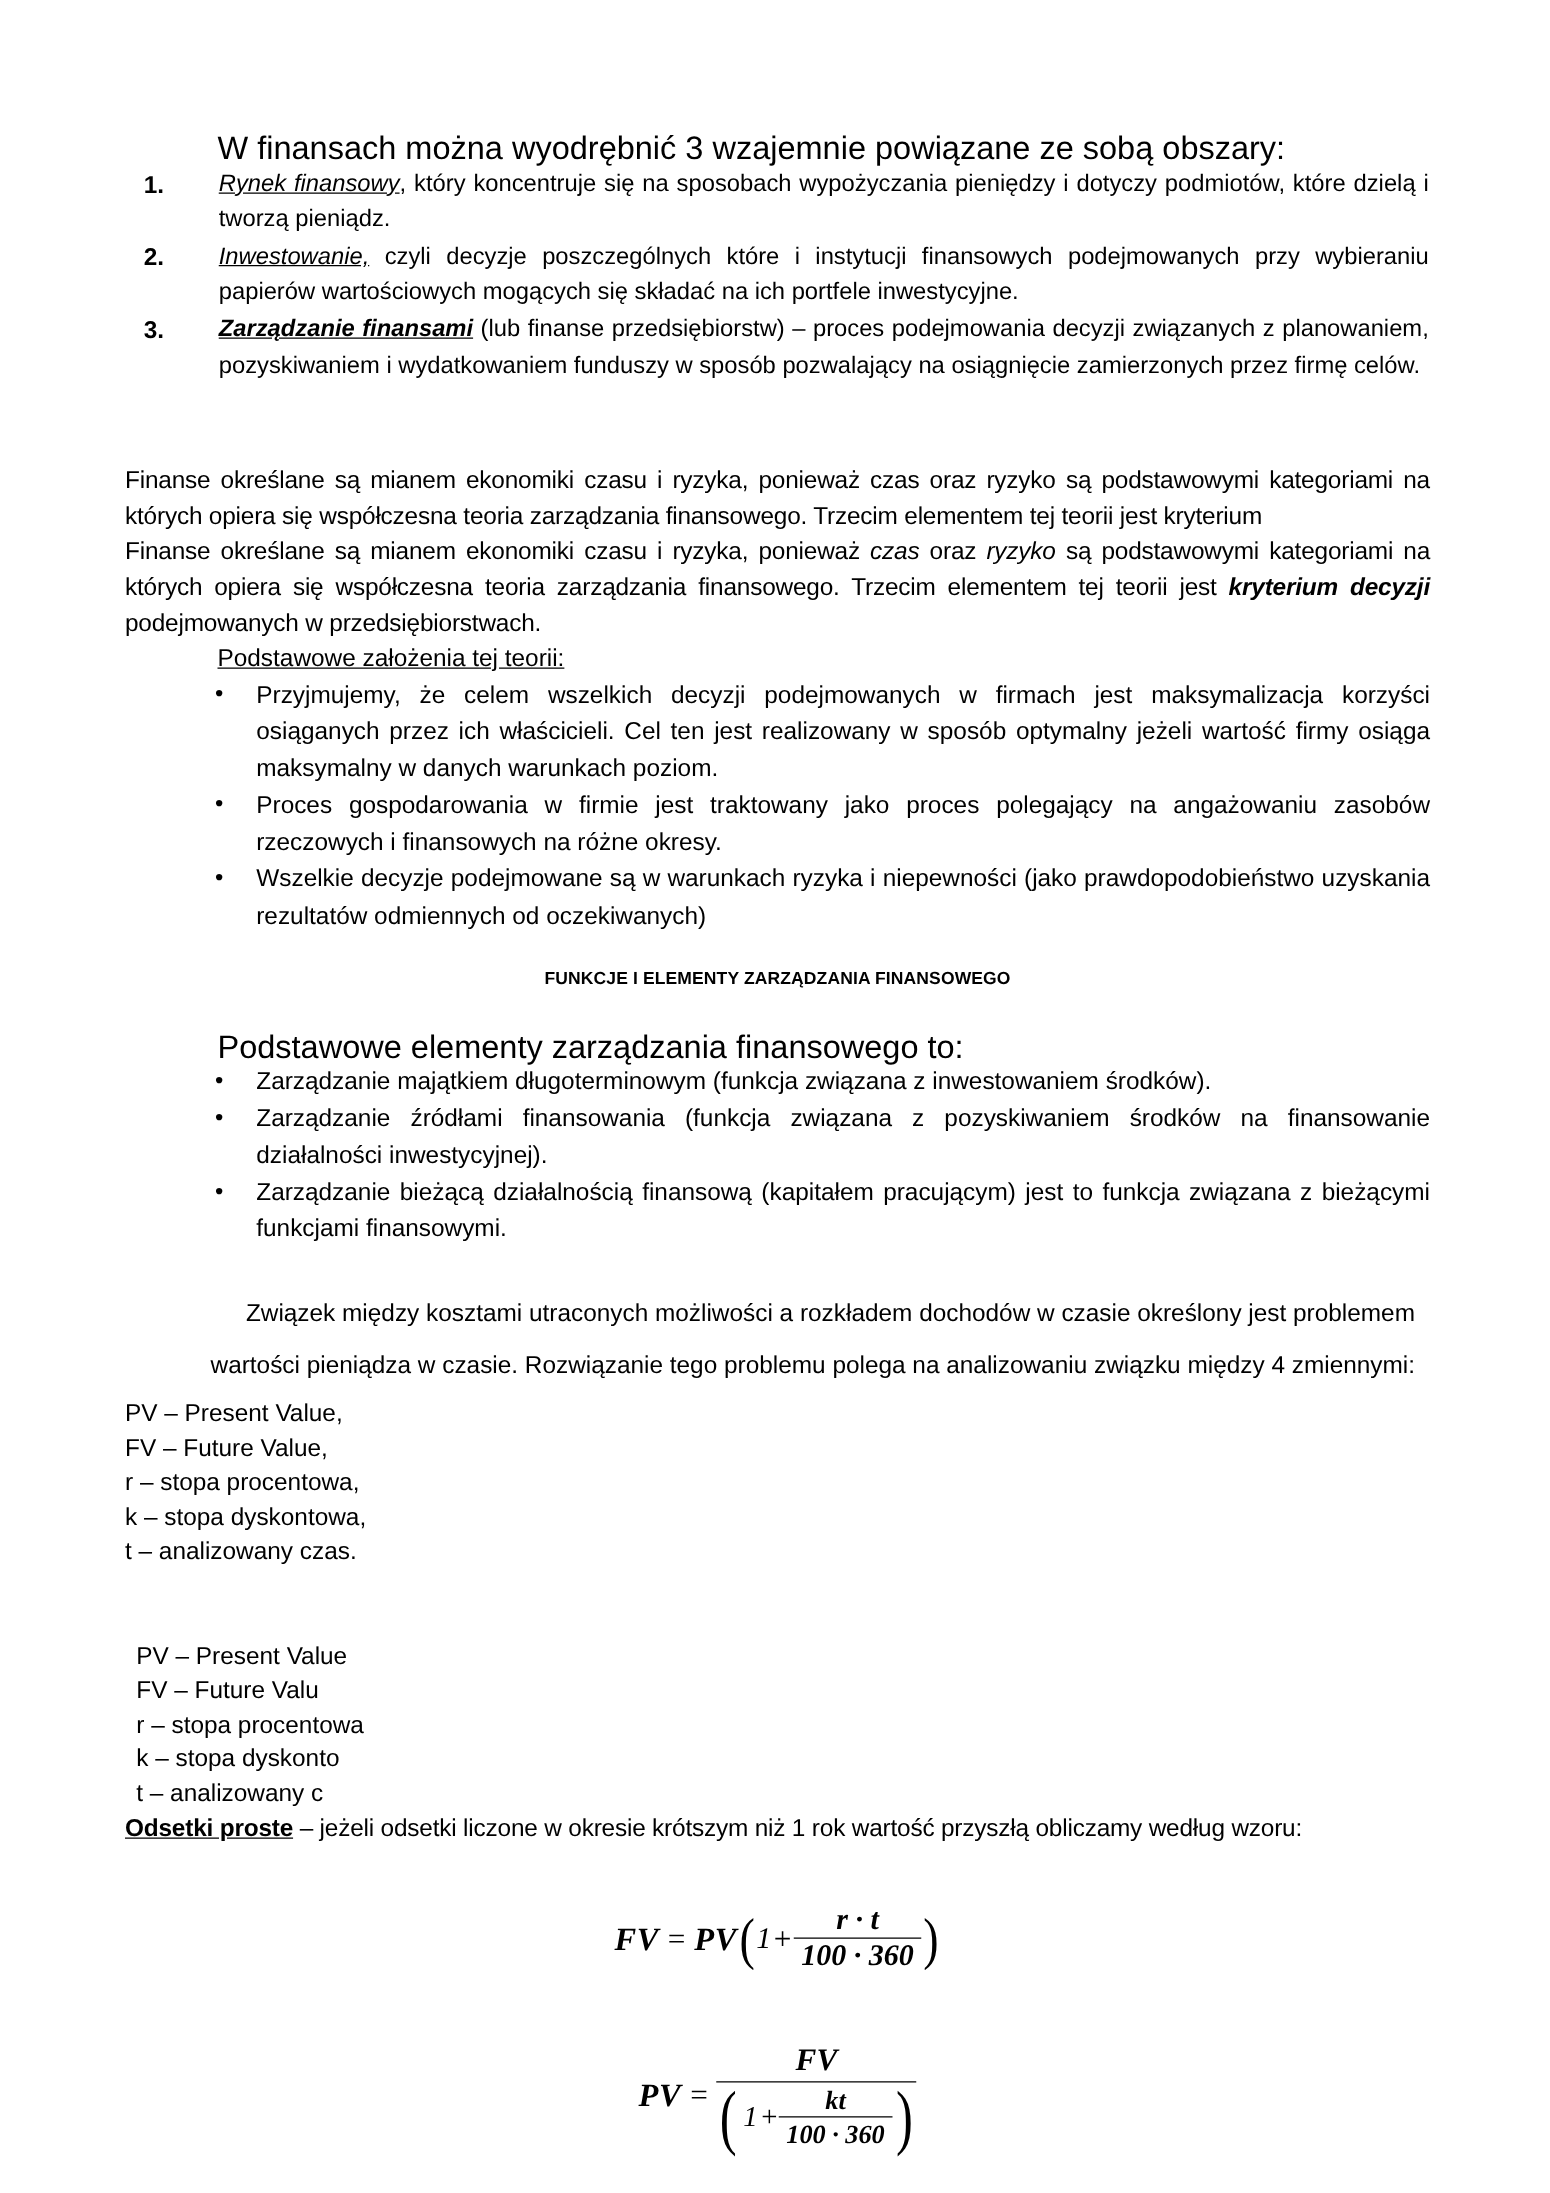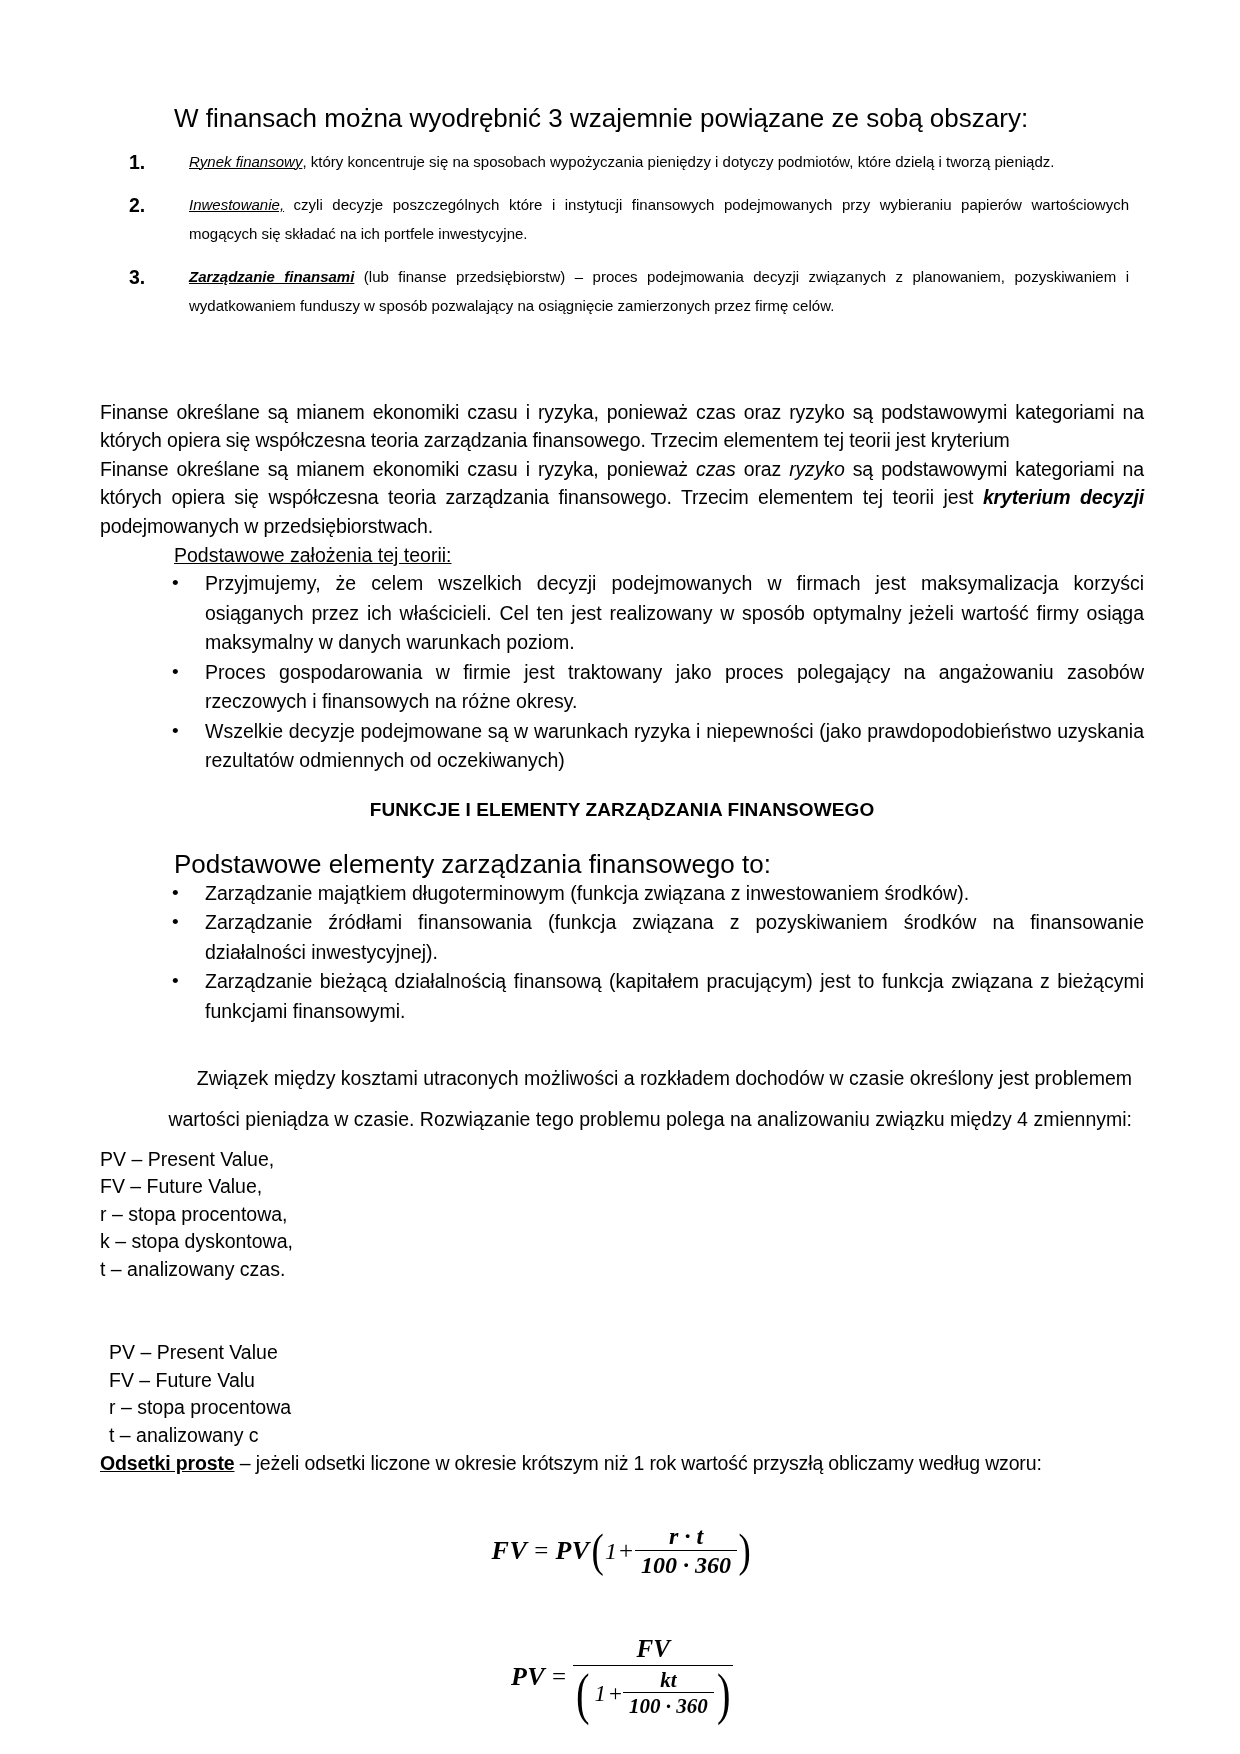--- a/index.html
+++ b/index.html
@@ -42,22 +42,22 @@
   ol.numlist {
     margin: 0;
     padding: 0;
     list-style: none;
     counter-reset: nl;
   }
   ol.numlist > li {
     counter-increment: nl;
     position: relative;
     padding-left: 74px;
-    margin: 15px;
-    font-size: 15px;
+    margin: 1px;
+    font-size: 19px;
     line-height: 28.6px;
     text-align: justify;
   }
   ol.numlist > li::before {
     content: counter(nl) ".";
     position: absolute;
     left: 14px;
     top: 0;
     font-size: 19.5px;
     font-weight: bold;
@@ -94,21 +94,21 @@
     position: absolute;
     left: 72px;
     top: -1px;
     font-size: 19px;
   }
 
   
   .center-head {
     text-align: center;
     font-weight: bold;
-    font-size: 19px;
+    font-size: 14px;
     line-height: 28.6px;
     margin: 0;
     letter-spacing: 0.1px;
   }
 
   
   .defline {
     font-size: 19.5px;
     line-height: 27.5px;
     margin: 0;
@@ -273,20 +273,21 @@
     <p class="defline">k – stopa dyskontowa,</p>
     <p class="defline">t – analizowany czas.</p>
   </div>
 
   <div class="sp-56"></div>
 
   <div class="varlist">
     <p class="defline defline-indent">PV – Present  Value</p>
     <p class="defline defline-indent">FV – Future Valu</p>
     <p class="defline defline-indent">r – stopa procentowa</p>
+    <p class="defline defline-indent">k – stopa dyskonto</p>
     <p class="defline defline-indent">t – analizowany c</p>
   </div>
 
   <p class="t-nj t"><span class="u bd">Odsetki proste</span><span> – jeżeli odsetki liczone w okresie krótszym niż 1 rok wartość przyszłą obliczamy według wzoru:</span></p>
 
   <div class="sp-46"></div>
 
   <div class="formula">
     <span class="math-row">
       <span class="lead">FV</span>

